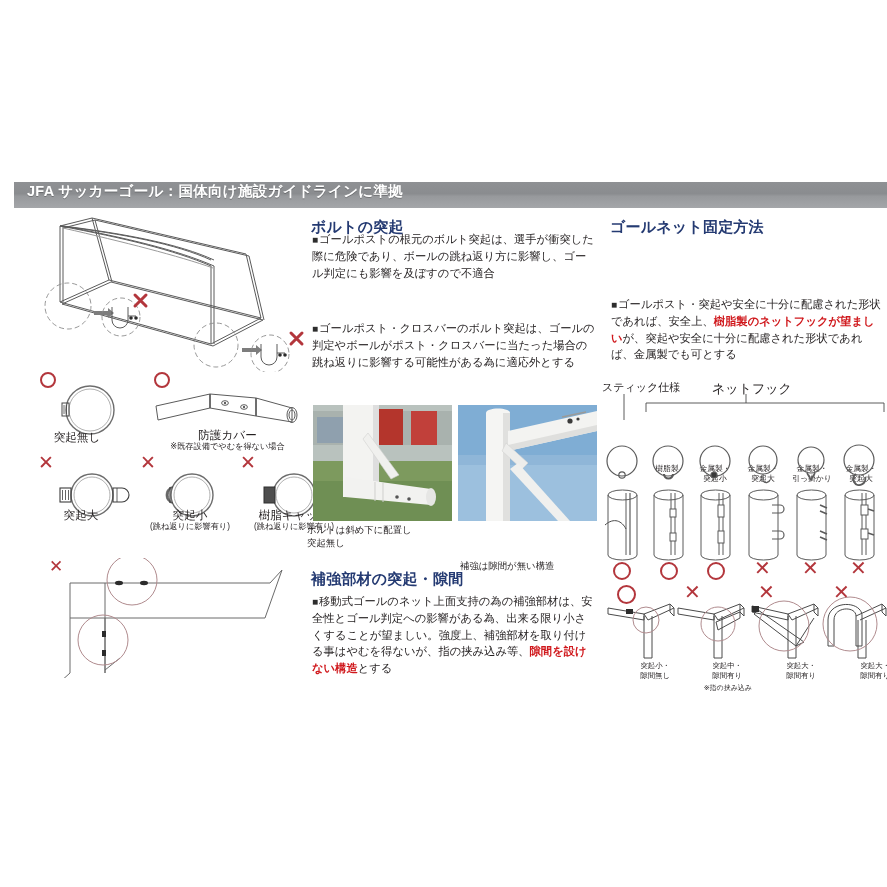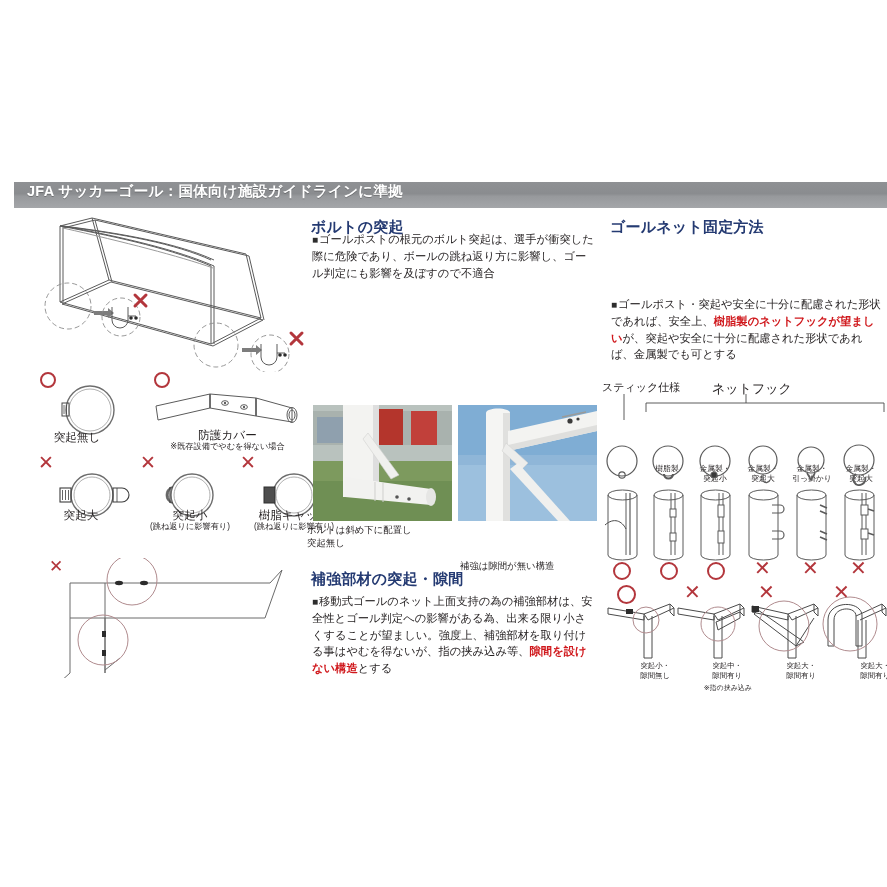--- a/index.html
+++ b/index.html
@@ -239,20 +239,23 @@
       </g>
     </svg>
   </div>
 
   <div class="sec-h" style="left:311px;top:218px;">ボルトの突起</div>
 
   <div class="body-blk" style="left:312px;top:231px;width:284px;">
     <span class="bullet">■</span><span>ゴールポストの根元のボルト突起は、選手が衝突した際に危険であり、ボールの跳ね返り方に影響し、ゴール判定にも影響を及ぼすので不適合</span>
   </div>
 
+  <div class="body-blk" style="left:312px;top:320px;width:284px;">
+    <span class="bullet">■</span><span>ゴールポスト・クロスバーのボルト突起は、ゴールの判定やボールがポスト・クロスバーに当たった場合の跳ね返りに影響する可能性がある為に適応外とする</span>
+  </div>
 
   <div class="photo" style="left:313px;top:405px;width:139px;height:116px;">
     <svg width="139" height="116" viewBox="0 0 139 116">
       <rect width="139" height="116" fill="#cfd4cf"></rect>
       <rect x="0" y="0" width="139" height="56" fill="#b9c2be"></rect>
       <rect x="0" y="6" width="139" height="34" fill="#a9b2ae"></rect>
       <rect x="52" y="4" width="38" height="36" fill="#b4352c"></rect>
       <rect x="98" y="6" width="26" height="34" fill="#c1403a"></rect>
       <rect x="4" y="12" width="30" height="26" fill="#8fa0ae"></rect>
       <rect x="0" y="56" width="139" height="60" fill="#7d9a5e"></rect>

